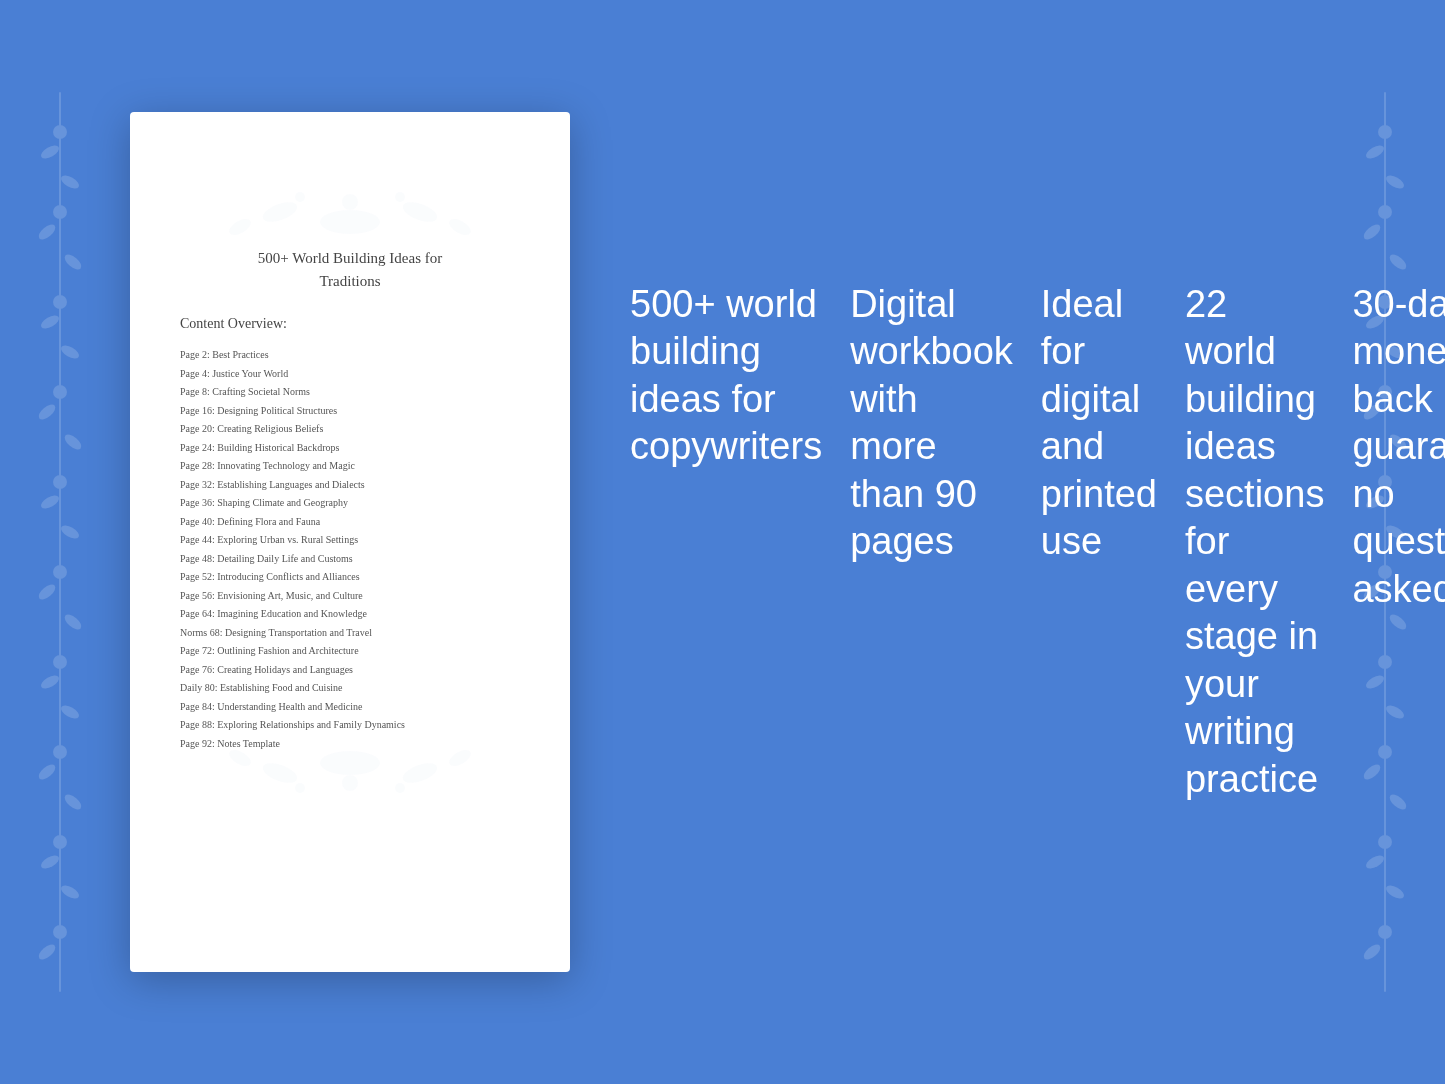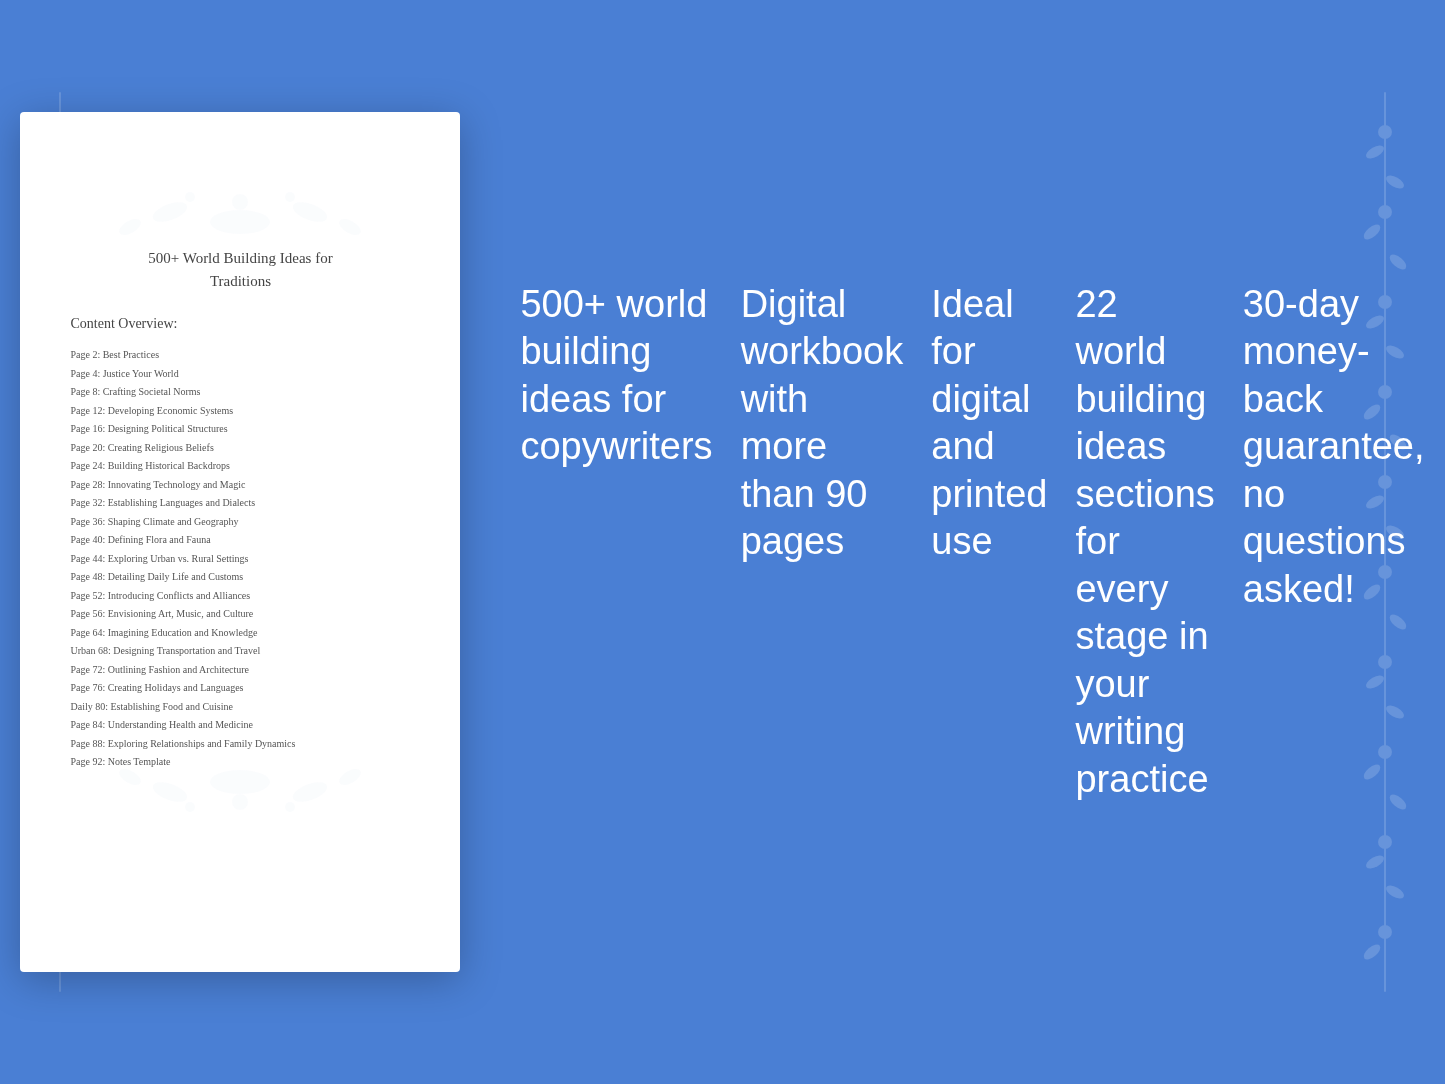--- a/index.html
+++ b/index.html
@@ -38,21 +38,20 @@
       opacity: 0.35;
     }
     .floral-left { left: 0; }
     .floral-right { right: 0; }
 
     .main-content {
       position: relative;
       z-index: 2;
       display: flex;
       align-items: center;
-      justify-content: center;
       gap: 60px;
       width: 100%;
       padding: 0 130px;
     }
 
     
     .document-wrapper {
       background: #fff;
       border-radius: 4px;
       box-shadow: 0 8px 40px rgba(0,0,0,0.25);
@@ -243,34 +242,33 @@
       <span>500+ World Building Ideas for</span><br>
       <span>Traditions</span>
     </div>
 
     <div class="doc-subtitle">Content Overview:</div>
 
     <ul class="toc-list" id="toc-list">
     <li class="toc-item"><span class="page-num">Page  2:</span> <span>Best Practices</span></li>
         <li class="toc-item"><span class="page-num">Page  4:</span> <span>Justice Your World</span></li>
         <li class="toc-item"><span class="page-num">Page  8:</span> <span>Crafting Societal Norms</span></li>
-        <li class="toc-item"><span class="page-num">Page 12:</span> <span>Developing Economic Systems</span></li>
         <li class="toc-item"><span class="page-num">Page 16:</span> <span>Designing Political Structures</span></li>
         <li class="toc-item"><span class="page-num">Page 20:</span> <span>Creating Religious Beliefs</span></li>
         <li class="toc-item"><span class="page-num">Page 24:</span> <span>Building Historical Backdrops</span></li>
         <li class="toc-item"><span class="page-num">Page 28:</span> <span>Innovating Technology and Magic</span></li>
         <li class="toc-item"><span class="page-num">Page 32:</span> <span>Establishing Languages and Dialects</span></li>
         <li class="toc-item"><span class="page-num">Page 36:</span> <span>Shaping Climate and Geography</span></li>
         <li class="toc-item"><span class="page-num">Page 40:</span> <span>Defining Flora and Fauna</span></li>
         <li class="toc-item"><span class="page-num">Page 44:</span> <span>Exploring Urban vs. Rural Settings</span></li>
         <li class="toc-item"><span class="page-num">Page 48:</span> <span>Detailing Daily Life and Customs</span></li>
         <li class="toc-item"><span class="page-num">Page 52:</span> <span>Introducing Conflicts and Alliances</span></li>
         <li class="toc-item"><span class="page-num">Page 56:</span> <span>Envisioning Art, Music, and Culture</span></li>
         <li class="toc-item"><span class="page-num">Page 64:</span> <span>Imagining Education and Knowledge</span></li>
-        <li class="toc-item"><span class="page-num">Urban 68:</span> <span>Designing Transportation and Travel</span></li>
+        <li class="toc-item"><span class="page-num">Norms 68:</span> <span>Designing Transportation and Travel</span></li>
         <li class="toc-item"><span class="page-num">Page 72:</span> <span>Outlining Fashion and Architecture</span></li>
         <li class="toc-item"><span class="page-num">Page 76:</span> <span>Creating Holidays and Languages</span></li>
         <li class="toc-item"><span class="page-num">Daily 80:</span> <span>Establishing Food and Cuisine</span></li>
         <li class="toc-item"><span class="page-num">Page 84:</span> <span>Understanding Health and Medicine</span></li>
         <li class="toc-item"><span class="page-num">Page 88:</span> <span>Exploring Relationships and Family Dynamics</span></li>
         <li class="toc-item"><span class="page-num">Page 92:</span> <span>Notes Template</span></li>
       </ul>
 
     <div class="doc-watermark-bottom">
       <svg width="340" height="80" viewBox="0 0 340 80">

